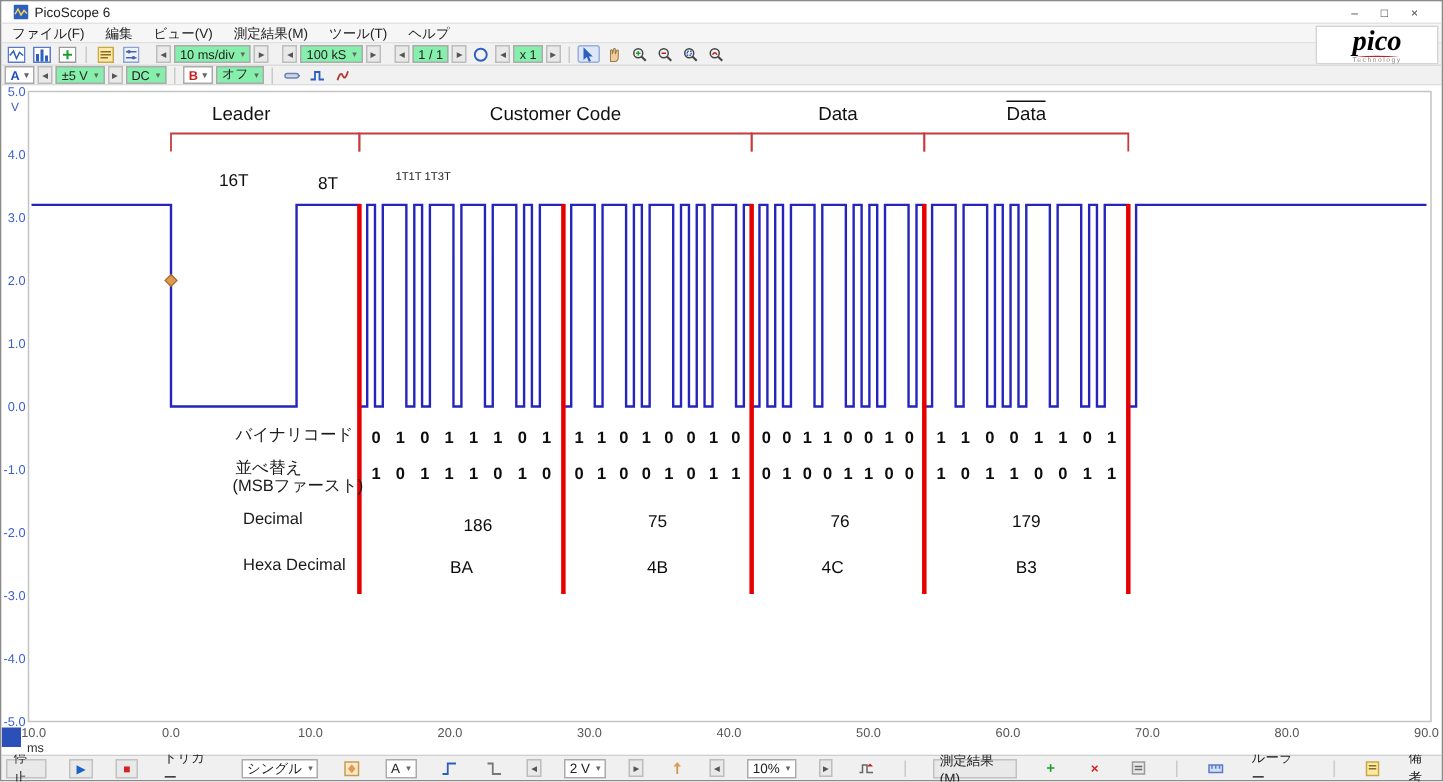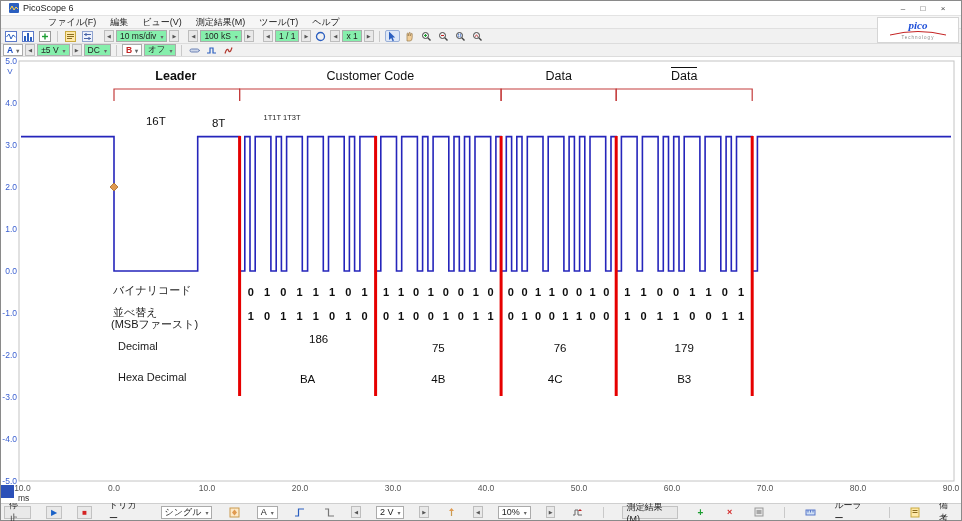--- a/index.html
+++ b/index.html
@@ -7,21 +7,21 @@
     font-family:"Liberation Sans",sans-serif;color:#222;}
   .window{width:962px;height:521px;display:flex;flex-direction:column;
     border:1px solid #8a8a8a;background:#f0f0f0;position:relative;}
   
   .titlebar{height:15px;display:flex;align-items:center;background:#ffffff;
     padding:0 8px;font-size:9px;border-bottom:1px solid #e3e3e3;}
   .titlebar .title{margin-left:4px;flex:1;color:#222;}
   .winbtn{width:20px;text-align:center;font-size:8px;color:#444;cursor:default;}
   
   .menubar{height:13px;display:flex;align-items:center;background:#f6f6f6;
-    font-size:9px;border-bottom:1px solid #e0e0e0;padding-left:40px;}
+    font-size:9px;border-bottom:1px solid #e0e0e0;}
   .menu-item{padding:0 7px;}
   
   .toolbar{display:flex;align-items:center;background:#f1f1f1;gap:2px;
     padding:0 2px;border-bottom:1px solid #dcdcdc;font-size:8.5px;}
   .tb1{height:15px;}
   .tb2{height:13px;}
   .icon-btn{width:15px;height:12px;display:flex;align-items:center;justify-content:center;
     border:1px solid transparent;border-radius:2px;background:transparent;}
   .icon-btn:nth-child(odd){}
   .vsep{width:1px;height:11px;background:#c9c9c9;margin:0 3px;}
@@ -33,32 +33,32 @@
   .caret{font-size:6px;color:#666;}
   .ch-chip{height:12px;border:1px solid #ababab;background:#fff;display:flex;
     align-items:center;padding:0 3px;gap:3px;font-weight:bold;}
   .ch-chip.a{color:#1d4fc4;}
   .ch-chip.b{color:#c42222;}
   
   .logo{position:absolute;top:16px;right:2px;width:82px;height:26px;background:#fff;
     border:1px solid #d5d5d5;display:flex;flex-direction:column;align-items:center;
     justify-content:center;z-index:6;line-height:1;}
   .logo .brand{font-family:"Liberation Serif",serif;font-style:italic;font-weight:bold;
-    font-size:11px;color:#1d4ed8;}
+    font-size:19px;color:#000000;}
   .logo .sub{font-size:4.5px;letter-spacing:1px;color:#888;}
   
   .scope{position:relative;flex:1;background:#ffffff;overflow:hidden;}
   #scope-svg{position:absolute;left:0;top:0;}
   #scope-anno{position:absolute;left:0;top:0;width:962px;height:448px;pointer-events:none;}
   #scope-anno div{position:absolute;line-height:1.1;}
   .sec-label{font-size:12.5px;color:#101010;text-align:center;}
   .sec-label .ovl{border-top:1.2px solid #101010;padding-top:1px;}
   .tim-label{font-size:11.5px;color:#101010;text-align:center;}
   .bit-note{font-size:7.5px;color:#222;white-space:pre;}
-  .row-label{font-size:11px;color:#1a1a1a;}
+  .row-label{font-size:11px;color:#1a1a1a;margin-left:44px;}
   .bit-row{display:flex;justify-content:space-around;font-size:11px;font-weight:bold;color:#0d0d0d;}
   .val-row{text-align:center;font-size:11.5px;color:#0d0d0d;}
   
   .statusbar{height:17px;display:flex;align-items:center;background:#f0f0f0;
     border-top:1px solid #cfcfcf;font-size:9px;gap:15px;padding:0 3px;}
   .sb-btn{height:13px;display:flex;align-items:center;border:1px solid #c2c2c2;
     background:#e9e9e9;padding:0 4px;gap:3px;}
   .sb-label{padding:0 2px;}
   .sb-dd{height:13px;border:1px solid #ababab;background:#fff;display:flex;
     align-items:center;padding:0 3px;gap:4px;white-space:nowrap;}
@@ -292,21 +292,21 @@
         <line x1="374.6" y1="79" x2="374.6" y2="339" stroke="#e60000" stroke-width="3"></line>
         <line x1="500.1" y1="79" x2="500.1" y2="339" stroke="#e60000" stroke-width="3"></line>
         <line x1="615.2" y1="79" x2="615.2" y2="339" stroke="#e60000" stroke-width="3"></line>
         <line x1="751.2" y1="79" x2="751.2" y2="339" stroke="#e60000" stroke-width="3"></line>
         <path d="M113,44 V32 H238.6 V44" fill="none" stroke="#c43c3c" stroke-width="1.2"></path>
         <path d="M238.6,44 V32 H500.1 V44" fill="none" stroke="#c43c3c" stroke-width="1.2"></path>
         <path d="M500.1,44 V32 H615.2 V44" fill="none" stroke="#c43c3c" stroke-width="1.2"></path>
         <path d="M615.2,44 V32 H751.2 V44" fill="none" stroke="#c43c3c" stroke-width="1.2"></path>
       </svg>
     <div id="scope-anno">
-        <div class="sec-label" style="left: 112px; width: 125.6px; top: 13px; font-weight: bold;"><span>Leader</span></div>
+        <div class="sec-label" style="left: 97px; width: 125.6px; top: 13px;"><span>Leader</span></div>
         <div class="sec-label" style="left: 238.6px; width: 261.5px; top: 13px;"><span>Customer  Code</span></div>
         <div class="sec-label" style="left: 500.1px; width: 115.1px; top: 13px;"><span>Data</span></div>
         <div class="sec-label" style="left: 615.2px; width: 136px; top: 13px;"><span class="ovl">Data</span></div>
         <div class="tim-label" style="left: 113px; width: 83.7px; top: 58px;">16T</div>
         <div class="tim-label" style="left: 196.7px; width: 41.9px; top: 60px;">8T</div>
         <div class="bit-note" style="left: 234.6px; top: 57px; margin-left: 28px;">1T1T 1T3T</div>
         <div class="row-label" style="left: 112px; top: 227px;">バイナリコード</div>
         <div class="row-label" style="left: 112px; top: 249px;">並べ替え</div>
         <div class="row-label" style="left: 110px; top: 261px;">(MSBファースト)</div>
         <div class="row-label" style="left: 117px; top: 283px;">Decimal</div>
@@ -324,21 +324,21 @@
         <div class="bit-row" style="left: 241.6px; width: 130px; top: 253px;">
           <span>1</span>
           <span>0</span>
           <span>1</span>
           <span>1</span>
           <span>1</span>
           <span>0</span>
           <span>1</span>
           <span>0</span>
         </div>
-        <div class="val-row" style="left: 241.6px; width: 110px; top: 276px; padding-left: 42px;">186</div>
+        <div class="val-row" style="left: 241.6px; width: 110px; top: 288px; padding-left: 42px;">186</div>
         <div class="val-row" style="left: 241.6px; width: 130px; top: 316px;">BA</div>
         <div class="bit-row" style="left: 377.6px; width: 119.5px; top: 229px;">
           <span>1</span>
           <span>1</span>
           <span>0</span>
           <span>1</span>
           <span>0</span>
           <span>0</span>
           <span>1</span>
           <span>0</span>

